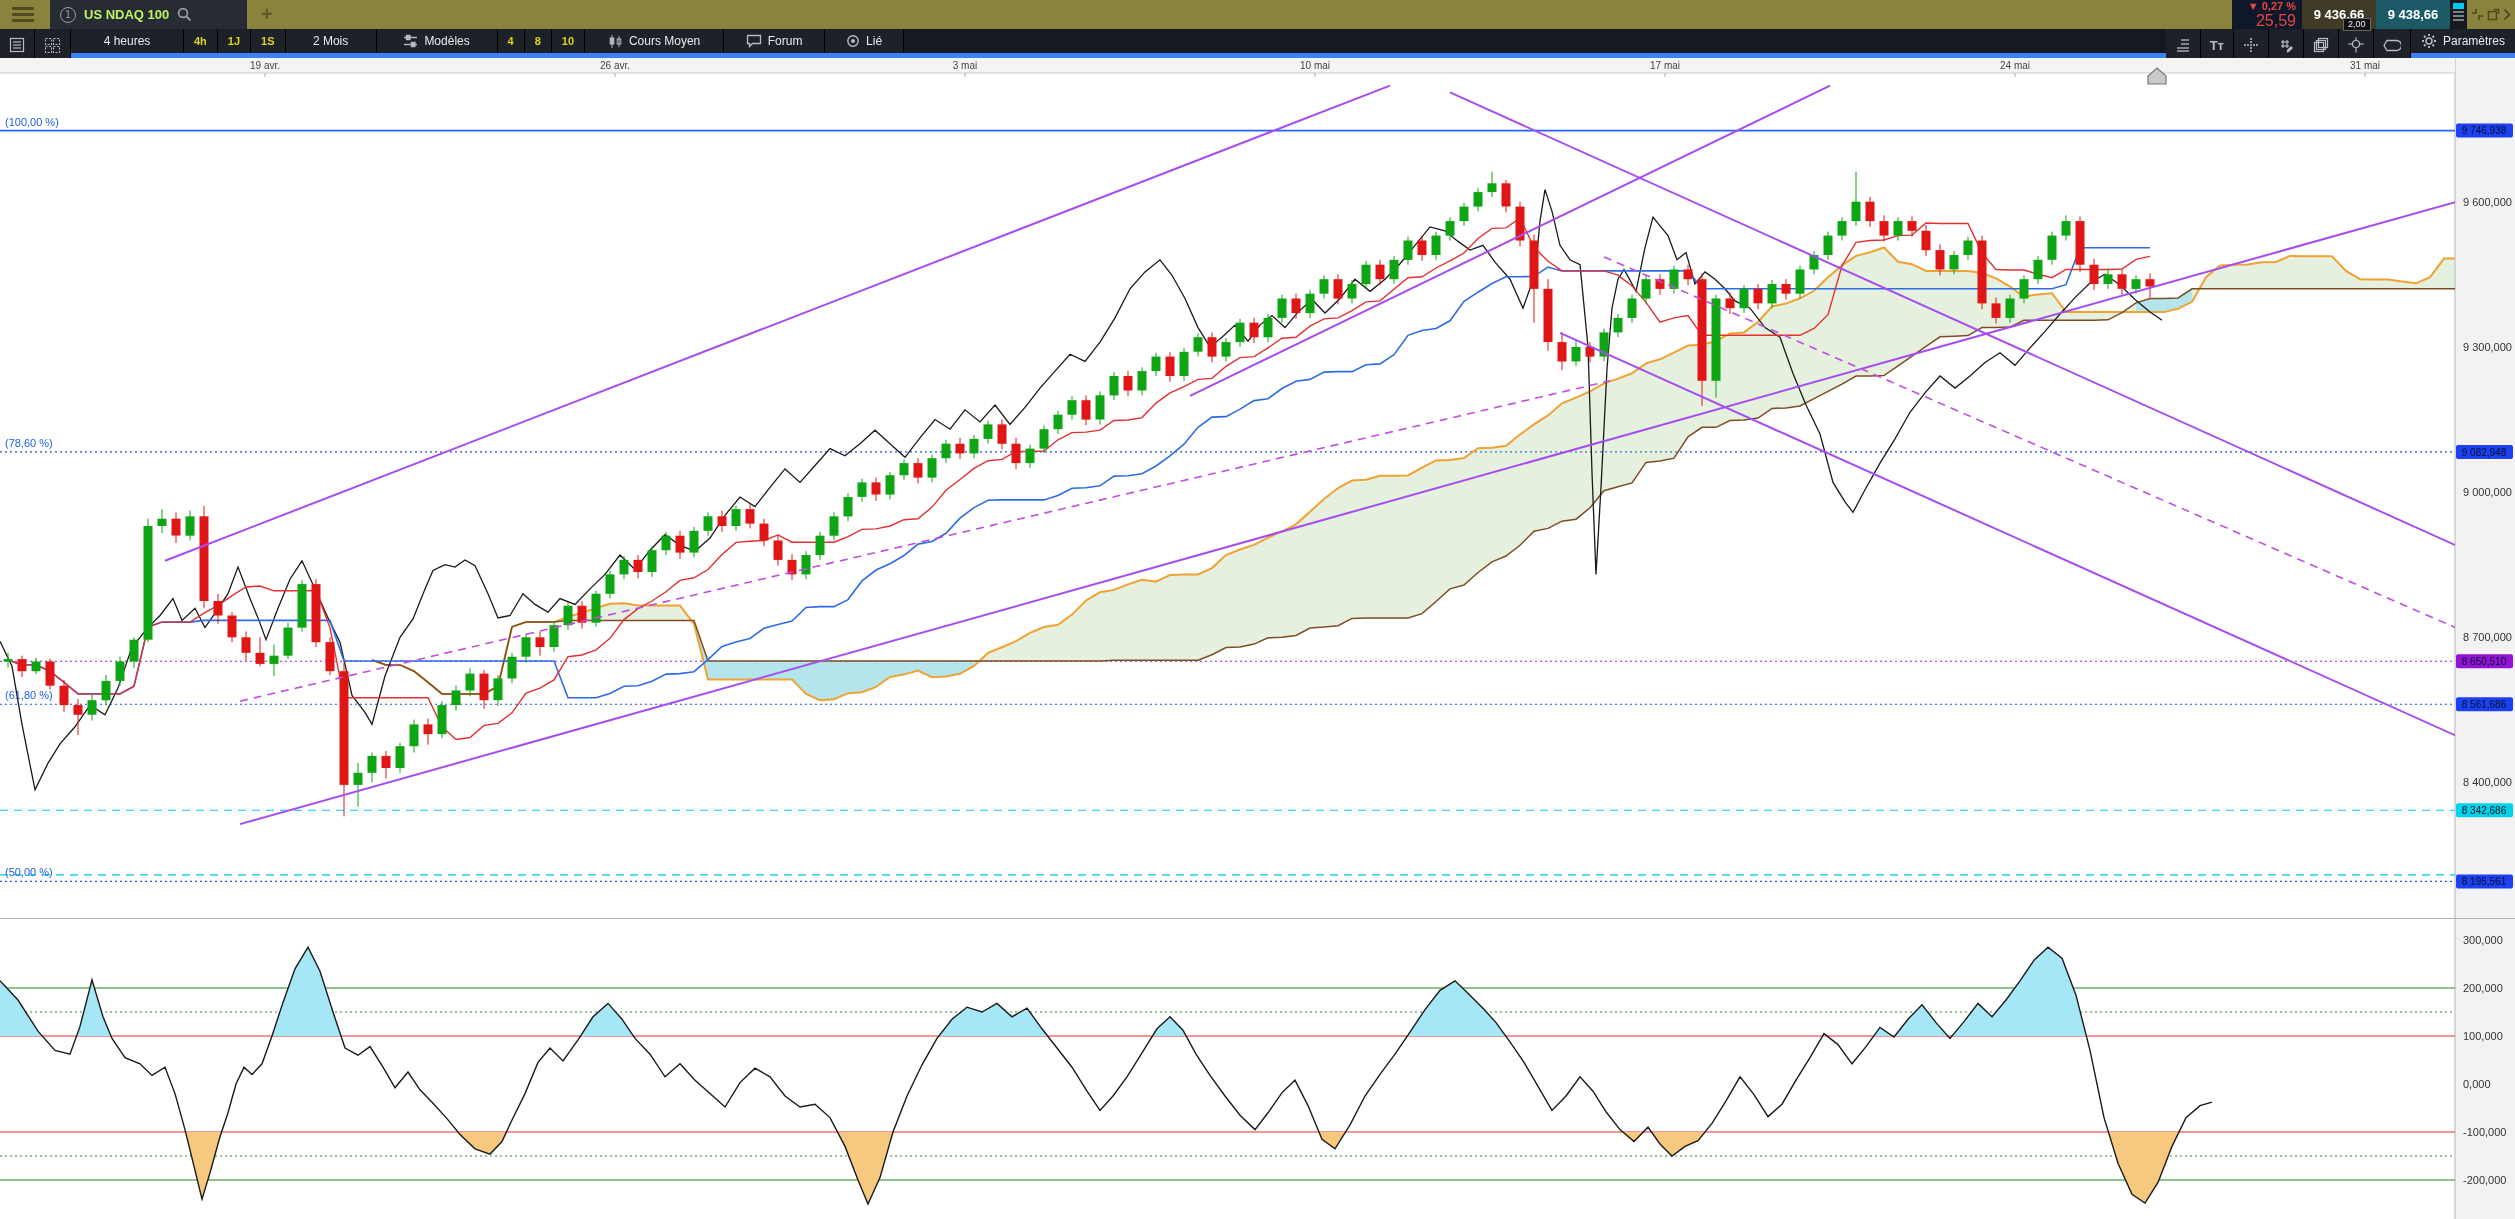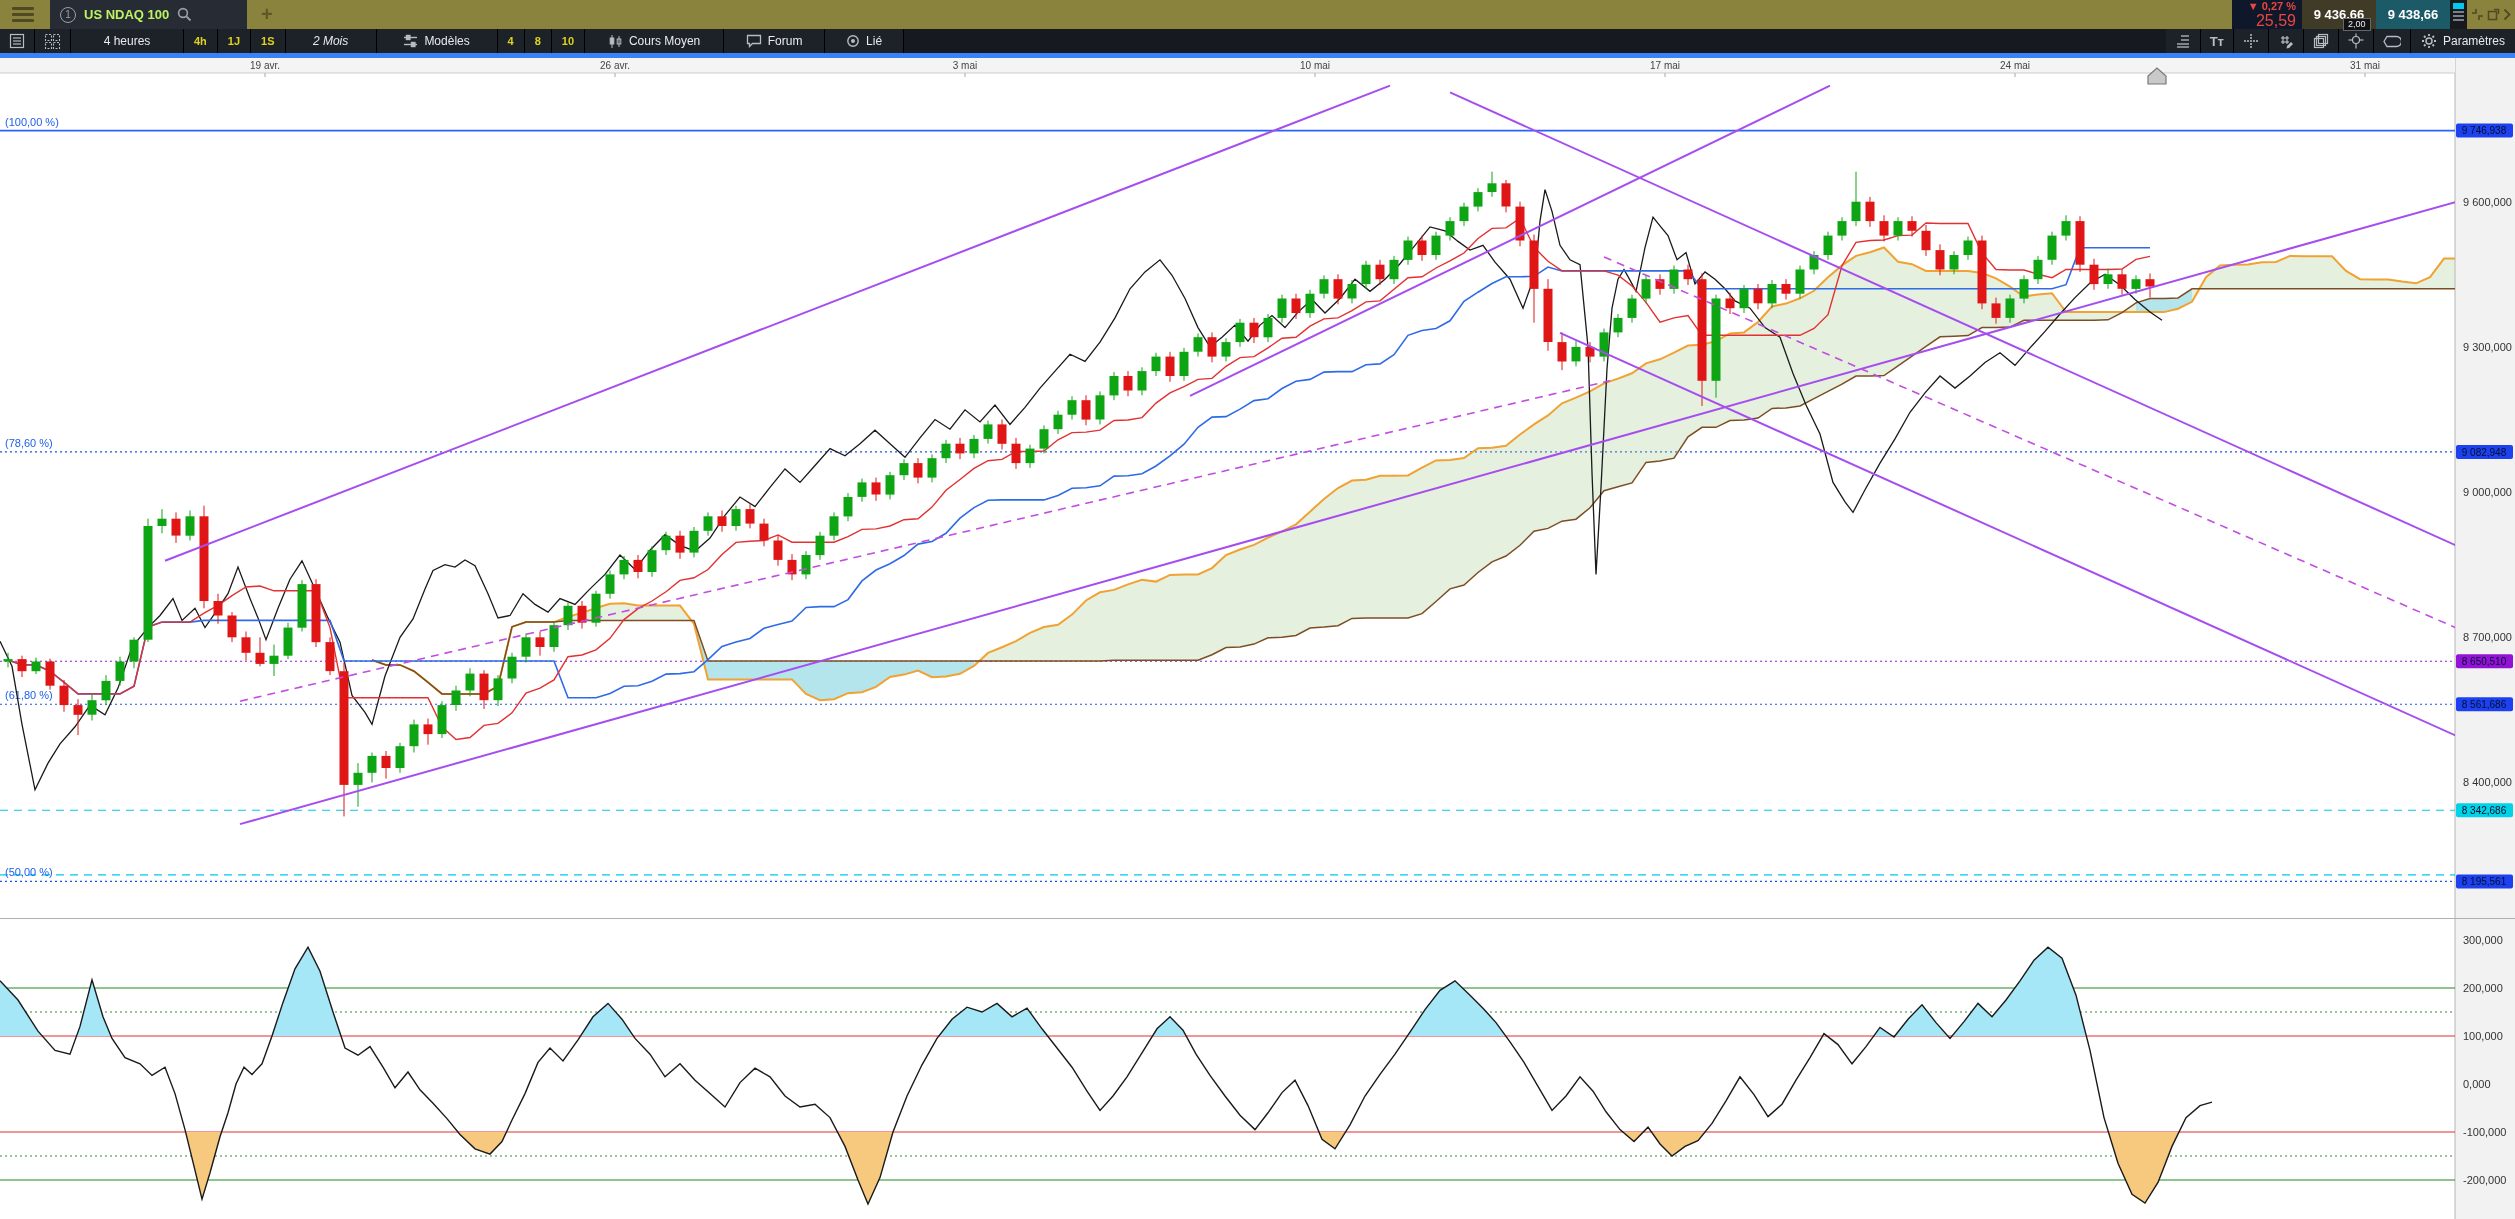--- a/index.html
+++ b/index.html
@@ -24,21 +24,21 @@
   #minilist{width:17px;background:#16191e;display:flex;flex-direction:column;align-items:center;padding-top:3px;gap:2px;box-sizing:border-box;}
   #minilist .sq{width:11px;height:6px;background:#00c8f0;}
   #minilist i{display:block;width:11px;height:2px;background:#7a7f88;}
   #winbtns{width:44px;display:flex;align-items:center;justify-content:space-around;padding:0 2px;}
   
   #toolbar{position:absolute;left:0;top:29px;width:2515px;height:29px;background:#16191f;display:flex;align-items:stretch;border-bottom:5px solid #3b82f6;box-sizing:border-box;}
   .tbtn{display:flex;align-items:center;justify-content:center;gap:6px;padding:0 10px;border-right:1px solid #000;background:#1d2128;color:#e8eaec;font-size:12px;white-space:nowrap;cursor:pointer;}
   .tbtn.yellow{color:#ddd21f;font-weight:bold;font-size:11px;}
   .tbtn .ic{display:flex;align-items:center;}
   #tb-spacer{flex:1;background:#16191f;}
-  .tbtn.iconly{padding:8px 9px;color:#b8bcc2;}
+  .tbtn.iconly{padding:16px 9px;color:#b8bcc2;}
   
   #mainpane{position:absolute;left:0;top:58px;width:2515px;height:860px;}
   #oscpane{position:absolute;left:0;top:918px;width:2515px;height:301px;border-top:1px solid #b0b0b0;box-sizing:border-box;}
   svg{display:block;}
   text{font-family:"Liberation Sans",sans-serif;}
 </style>
 </head>
 <body>
 <div id="app">
 
@@ -111,21 +111,21 @@
             <rect x="9.5" y="1.5" width="6" height="6"></rect>
             <rect x="1.5" y="9.5" width="6" height="6"></rect>
             <rect x="9.5" y="9.5" width="6" height="6"></rect>
           </g>
         </svg>
     </div>
     <div class="tbtn" style="min-width:92px;">4 heures</div>
     <div class="tbtn yellow">4h</div>
     <div class="tbtn yellow">1J</div>
     <div class="tbtn yellow">1S</div>
-    <div class="tbtn" style="min-width:70px;font-style:italic;">2 Mois</div>
+    <div class="tbtn" style="min-width:70px;">2 Mois</div>
     <div class="tbtn" style="min-width:100px;">
       <span class="ic">
         <svg width="15" height="14" viewBox="0 0 15 14">
             <g stroke="#b8bcc2" stroke-width="1.4">
               <line x1="1" y1="3.5" x2="14" y2="3.5"></line>
               <line x1="1" y1="10.5" x2="14" y2="10.5"></line>
               <rect x="3.5" y="1.5" width="3.4" height="4" fill="#b8bcc2"></rect>
               <rect x="8.5" y="8.5" width="3.4" height="4" fill="#b8bcc2"></rect>
             </g>
           </svg>

